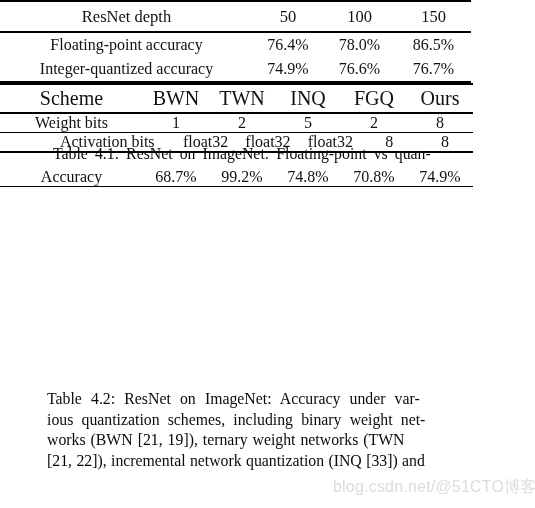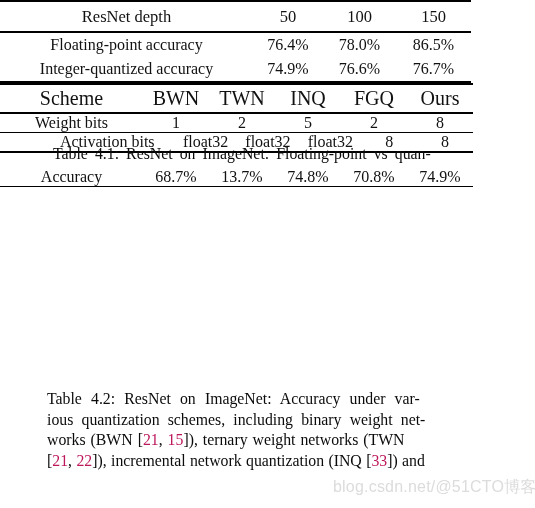--- a/index.html
+++ b/index.html
@@ -73,21 +73,21 @@
     font-family: "Liberation Serif", "DejaVu Serif", serif;
     font-size: 15.8px;
     line-height: 20.5px;
     color: #0b0b0b;
     text-align: justify;
     text-justify: inter-word;
     margin-left: 27px;
   }
   #caption1 { left: 26px; top: 144px; width: 484px; }
   #caption2 { left: 20px; top: 389px; width: 492px; }
-  .cite { color: #be185d; }
+  .cite { color: #000000; }
 
   
   .jline { display: block; white-space: nowrap; }
   #caption1 .l1 { word-spacing: 3.1px; }
   #caption2 .l1 { word-spacing: 5.2px; }
   #caption2 .l2 { word-spacing: 4.2px; }
   #caption2 .l3 { word-spacing: 1.0px; }
   #caption2 .l4 { word-spacing: 0.4px; }
 
   
@@ -184,32 +184,32 @@
           <td style="width:66px;">8</td>
         </tr>
       </tbody>
     </table>
     <div class="rule rule-thin"></div>
     <table class="btable" style="position:relative;left:0;top:0;width:100%;margin-top:15px;">
       <tbody>
         <tr class="body-row">
           <td style="width:143px;">Accuracy</td>
           <td style="width:66px;">68.7%</td>
-          <td style="width:66px;">13.7%</td>
+          <td style="width:66px;">99.2%</td>
           <td style="width:66px;">74.8%</td>
           <td style="width:66px;">70.8%</td>
           <td style="width:66px;">74.9%</td>
         </tr>
       </tbody>
     </table>
     <div class="rule rule-thin"></div>
   </div>
 
   <div id="caption2" class="caption">
     <span class="jline l1">Table 4.2:  ResNet on ImageNet:  Accuracy under var-</span>
     <span class="jline l2">ious quantization schemes, including binary weight net-</span>
-    <span class="jline l3"><span>works (BWN [</span><span class="cite">21</span><span>, </span><span class="cite">15</span><span>]), ternary weight networks (TWN</span></span>
+    <span class="jline l3"><span>works (BWN [</span><span class="cite">21</span><span>, </span><span class="cite">19</span><span>]), ternary weight networks (TWN</span></span>
     <span class="jline l4"><span>[</span><span class="cite">21</span><span>, </span><span class="cite">22</span><span>]), incremental network quantization (INQ [</span><span class="cite">33</span><span>]) and</span></span>
   </div>
 
   <div id="watermark">blog.csdn.net/@51CTO博客</div>
 
 </div>
 
 </body></html>

